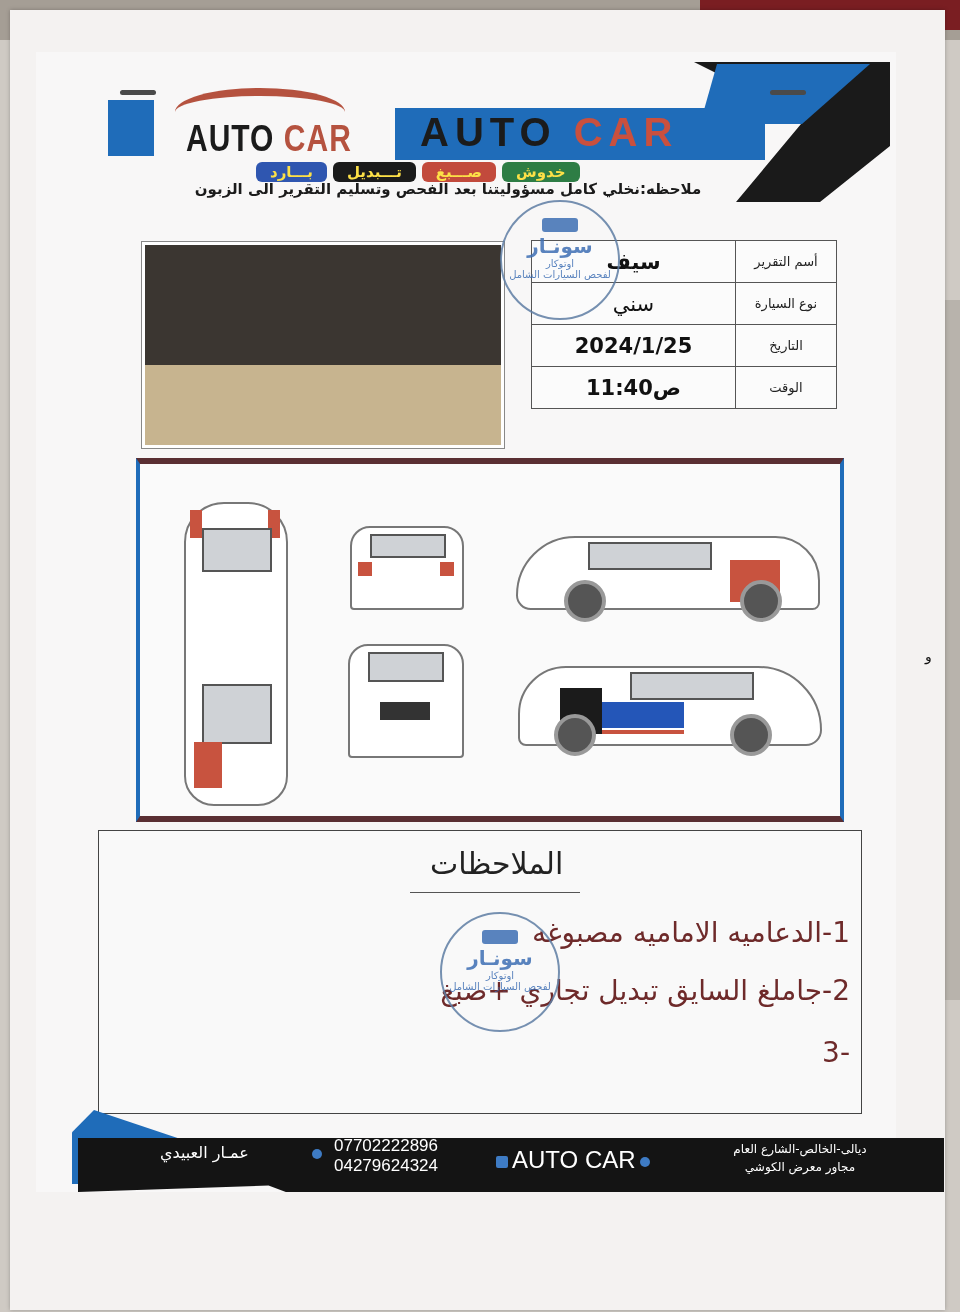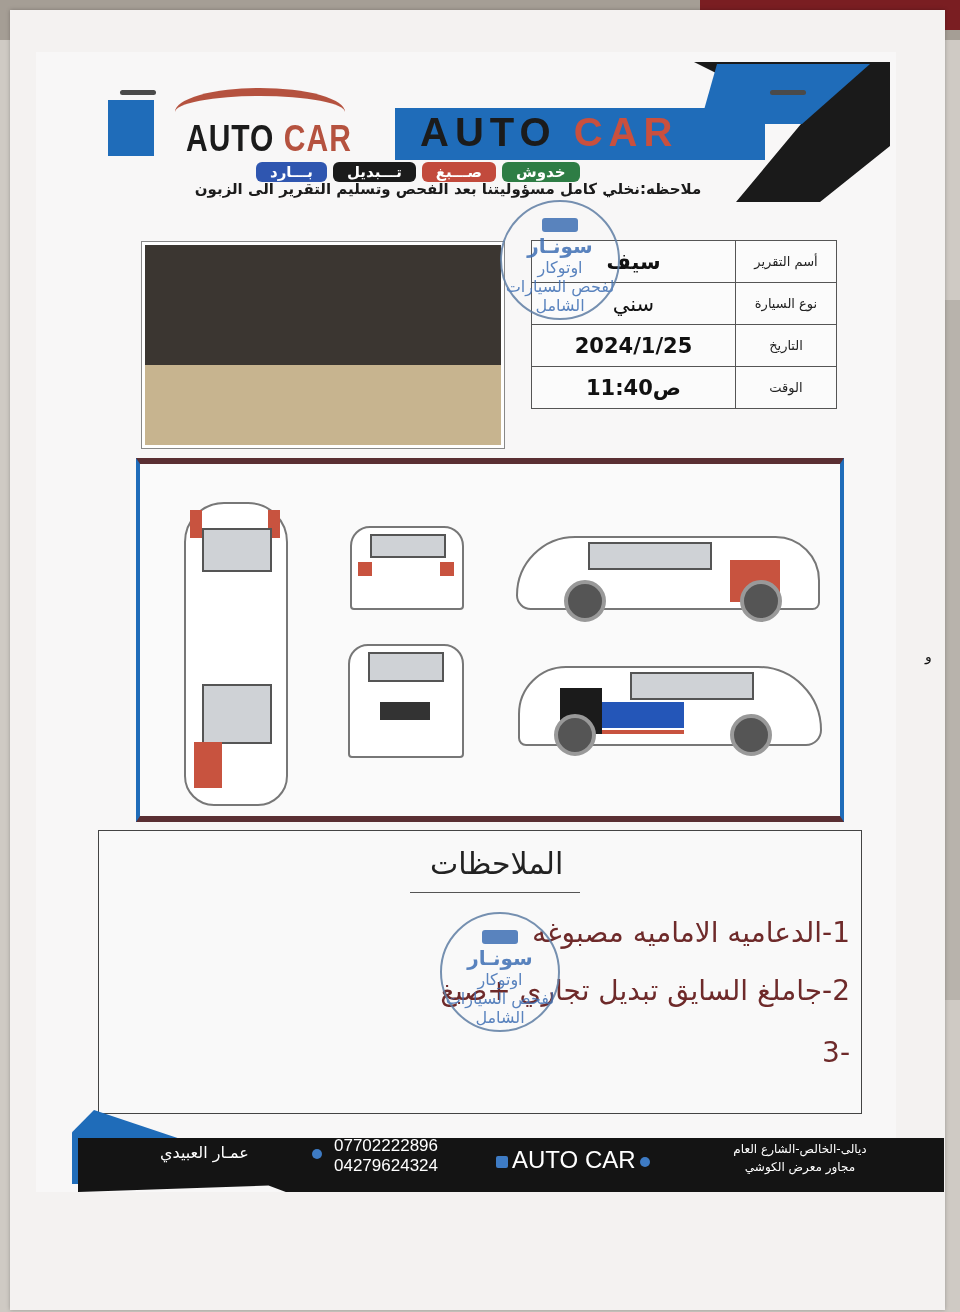--- a/index.html
+++ b/index.html
@@ -33,21 +33,21 @@
   .staple { position:absolute; height:5px; width:36px; background:#4a4a4a; border-radius:3px; }
   .logo-swoosh { position:absolute; left:175px; top:88px; width:170px; height:40px;
     border-top:8px solid #b5523f; border-radius:60% 60% 0 0; }
   .logo-text { position:absolute; left:186px; top:122px; font-family:"Liberation Sans", sans-serif;
     font-weight:bold; font-size:30px; letter-spacing:1px; transform:scaleY(1.2); }
   .logo-text .a { color:#1b1b1b; } .logo-text .c { color:#b5523f; }
   .big-title { position:absolute; left:420px; top:110px; font-family:"Liberation Sans", sans-serif;
     font-weight:bold; font-size:40px; letter-spacing:6px; }
   .big-title .a { color:#1b1b1b; } .big-title .c { color:#c9503e; }
   .tags { position:absolute; left:256px; top:162px; display:flex; gap:6px; direction:ltr; }
-  .tag { color:#ffffff; font-weight:bold; font-size:15px; padding:1px 14px; border-radius:6px; }
+  .tag { color:#fde047; font-weight:bold; font-size:15px; padding:1px 14px; border-radius:6px; }
   .note { position:absolute; left:148px; top:180px; width:600px; text-align:center; direction:rtl;
     font-weight:bold; font-size:15px; color:#1b1b1b; }
 
   
   .photo { position:absolute; left:142px; top:242px; width:356px; height:200px; border:3px solid #fff;
     outline:1px solid #888; background:#3b3631; overflow:hidden; }
   .photo .floor { position:absolute; left:0; bottom:0; width:100%; height:80px; background:#c7b48f; }
   .photo .carbody { position:absolute; left:30px; top:20px; width:300px; height:175px; background:#e7e8ec;
     border-radius:60px 60px 14px 14px; }
   .photo .wind { position:absolute; left:95px; top:6px; width:170px; height:46px; background:#27292e; border-radius:30px 30px 4px 4px; }
@@ -58,21 +58,21 @@
   .info { position:absolute; left:531px; top:240px; width:306px; border-collapse:collapse; background:#fbfbfb; }
   .info td { border:1px solid #555; height:39px; text-align:center; }
   .info .lbl { width:98px; font-size:13px; color:#222; }
   .info .val { font-size:21px; color:#111; }
   .info .b { font-weight:bold; }
 
   .stamp { position:absolute; width:116px; height:116px; border:2px solid #5f7ea4; border-radius:50%;
     color:#3e6fb4; text-align:center; font-size:12px; opacity:.85; }
   .stamp .ic { display:block; margin:16px auto 2px; width:36px; height:14px; background:#3e6fb4; border-radius:3px; }
   .stamp .t1 { font-size:20px; font-weight:bold; display:block; }
-  .stamp .t2 { font-size:16px; display:block; }
+  .stamp .t2 { font-size:10px; display:block; }
 
   
   .diagram { position:absolute; left:136px; top:458px; width:700px; height:352px; background:#fafafa;
     border:4px solid #1f6cb9; border-top:6px solid #5a2f33; border-bottom:6px solid #5a2f33; }
   .car-outline { position:absolute; border:2px solid #777; background:#fff; }
   .win { position:absolute; background:#cfd2d6; border:2px solid #555; }
   .red { position:absolute; background:#c8533f; }
   .wheel { position:absolute; width:34px; height:34px; border-radius:50%; background:#555; border:4px solid #999; }
 
   

